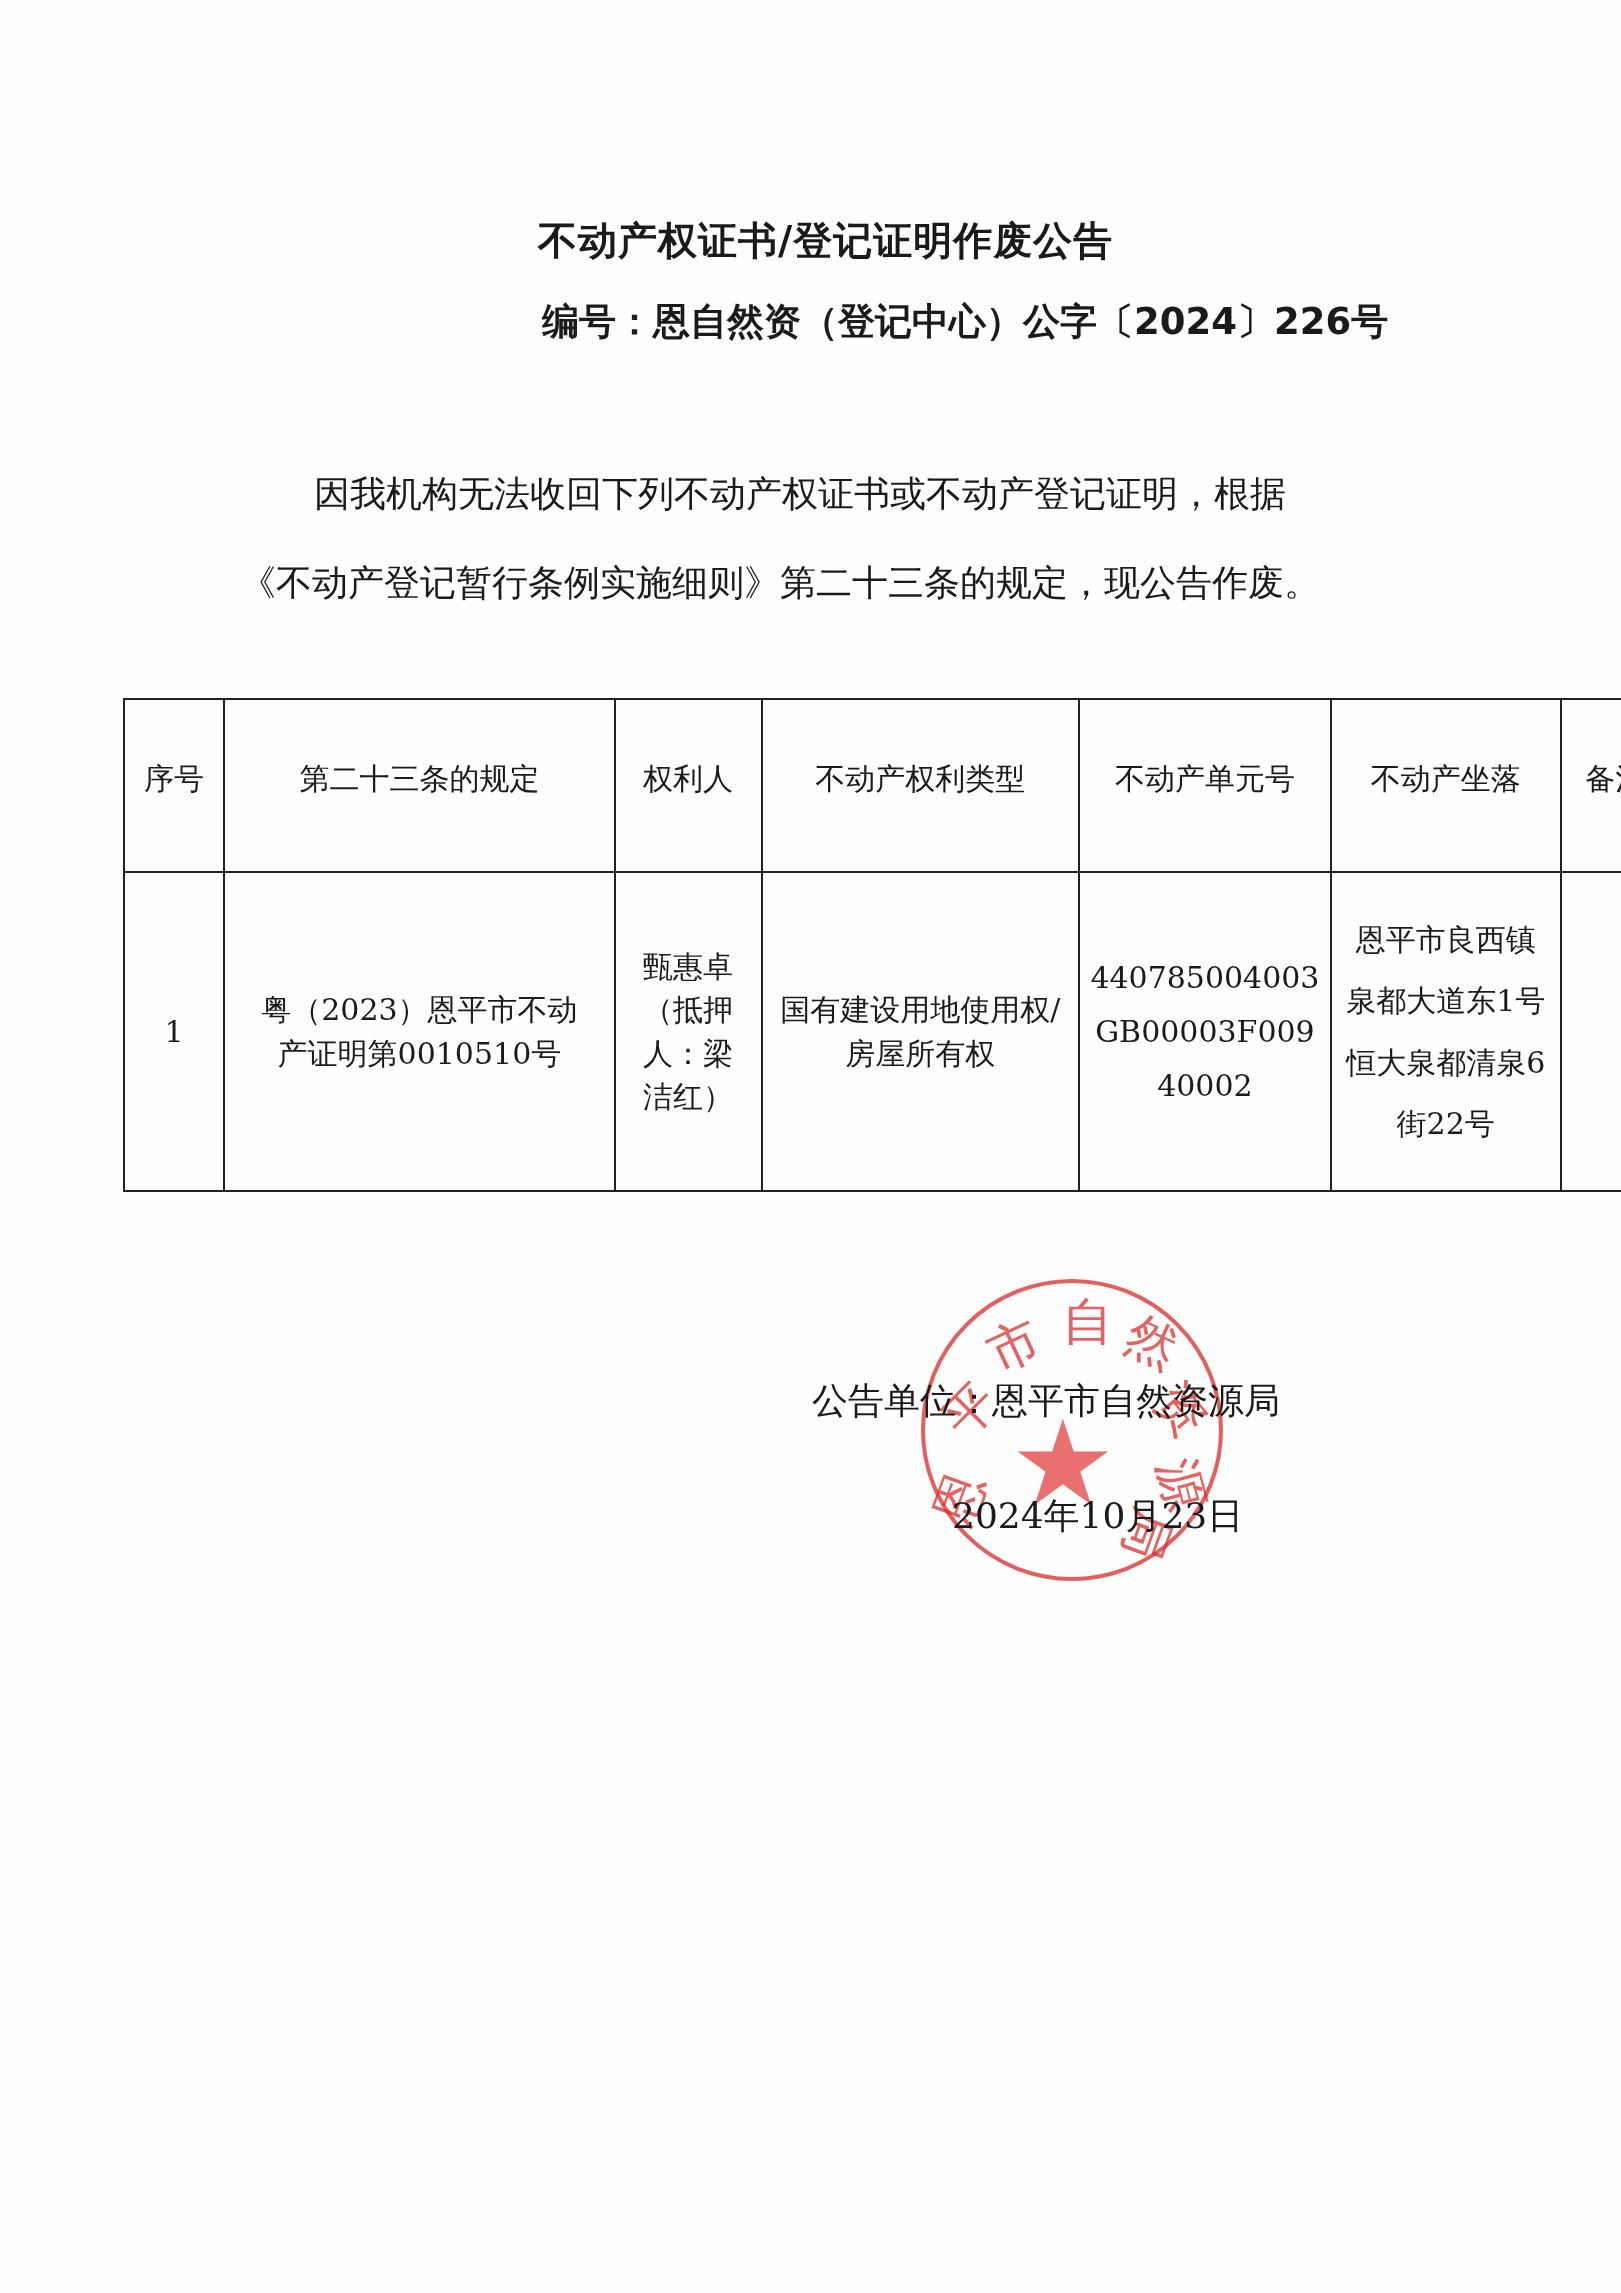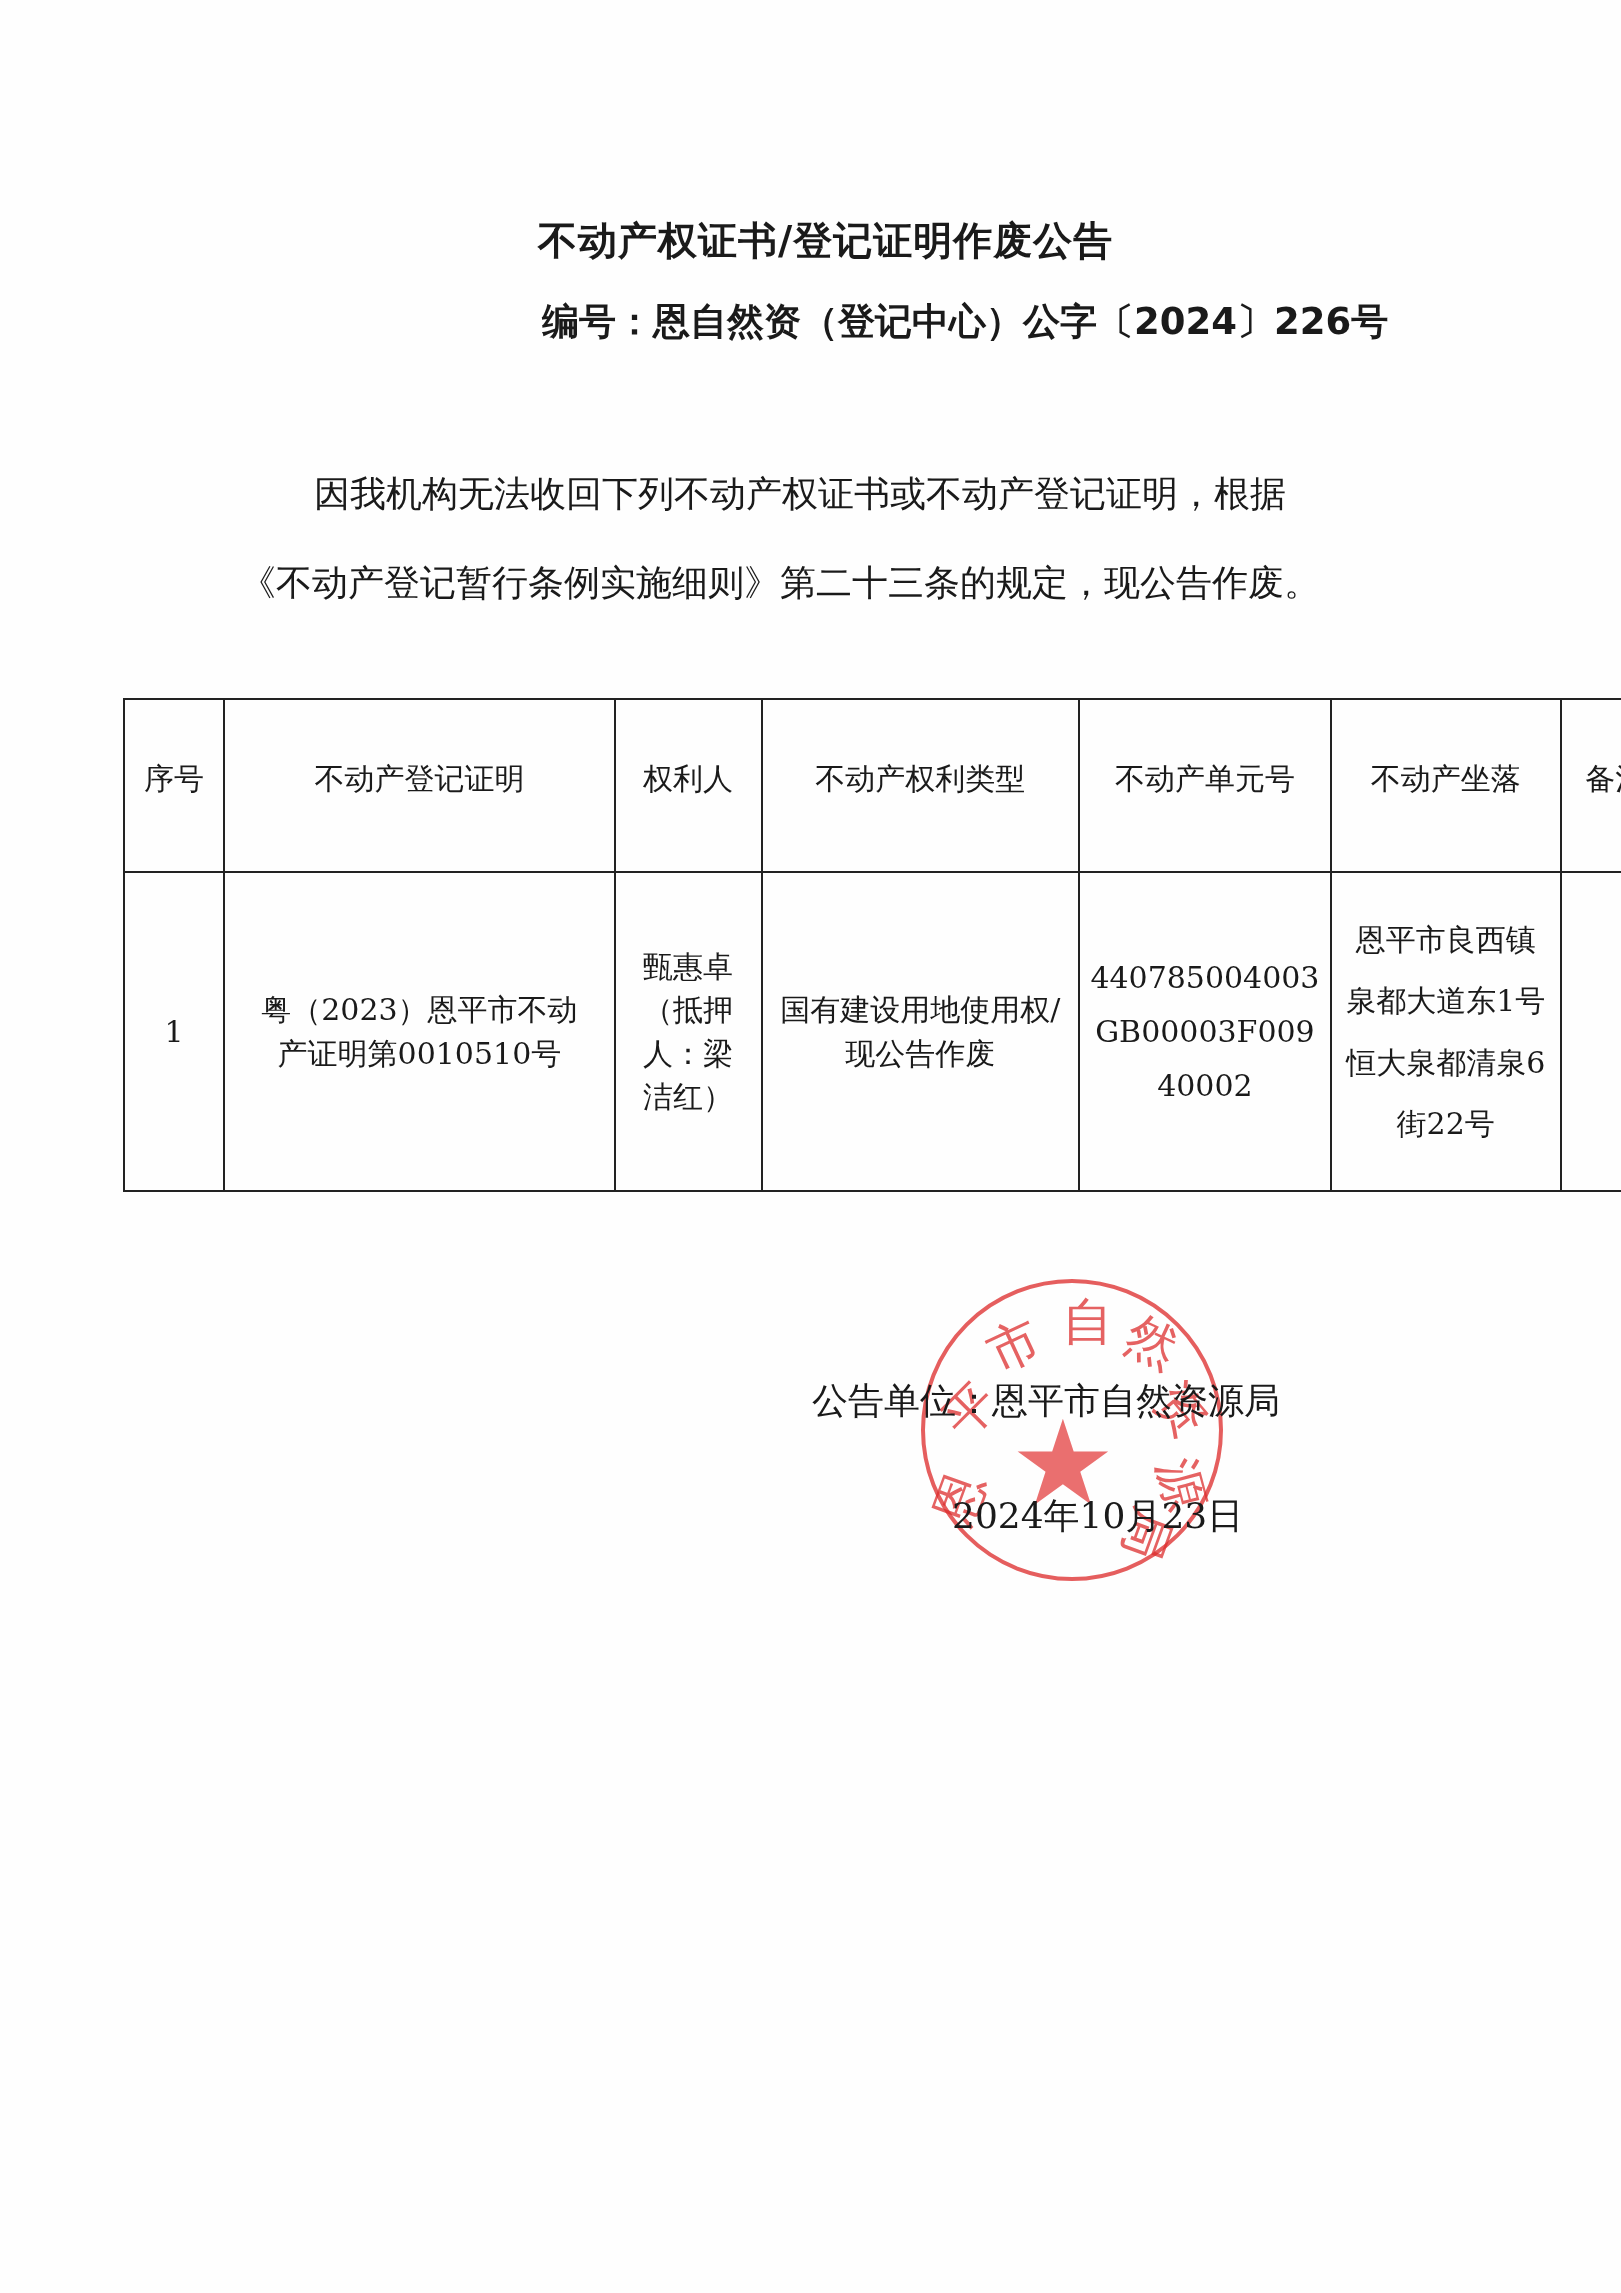--- a/index.html
+++ b/index.html
@@ -35,32 +35,32 @@
       <col style="width:343px">
       <col style="width:129px">
       <col style="width:279px">
       <col style="width:221px">
       <col style="width:202px">
       <col style="width:96px">
   </colgroup>
   <tbody>
       <tr class="head">
     <th>序号</th>
-    <th>不动产登记证明</th>
+    <th>第二十三条的规定</th>
     <th>权利人</th>
     <th>不动产权利类型</th>
     <th>不动产单元号</th>
     <th>不动产坐落</th>
     <th>备注</th>
   </tr>
   <tr class="row">
     <td>1</td>
     <td style="padding:0 30px;">粤（2023）恩平市不动产证明第0010510号</td>
     <td style="padding:0 13.7px;">甄惠卓（抵押人：梁洁红）</td>
-    <td style="padding:0 15.7px;">国有建设用地使用权/现公告作废</td>
+    <td style="padding:0 15.7px;">国有建设用地使用权/房屋所有权</td>
     <td style="word-break:break-all; padding:0 9.8px; line-height:1.8;">440785004003GB00003F00940002</td>
     <td style="padding:0 13.7px; line-height:2.05;border-radius:12px;">恩平市良西镇泉都大道东1号恒大泉都清泉6街22号</td>
     <td></td>
   </tr>
 </tbody>
   </table>
 
 <div class="abs seal">
   <span class="seal-text" style="left:9.8px;top:181px;transform:rotate(-70deg);">恩</span>
   <span class="seal-text" style="left:19.6px;top:93px;transform:rotate(-45deg);">平</span>

